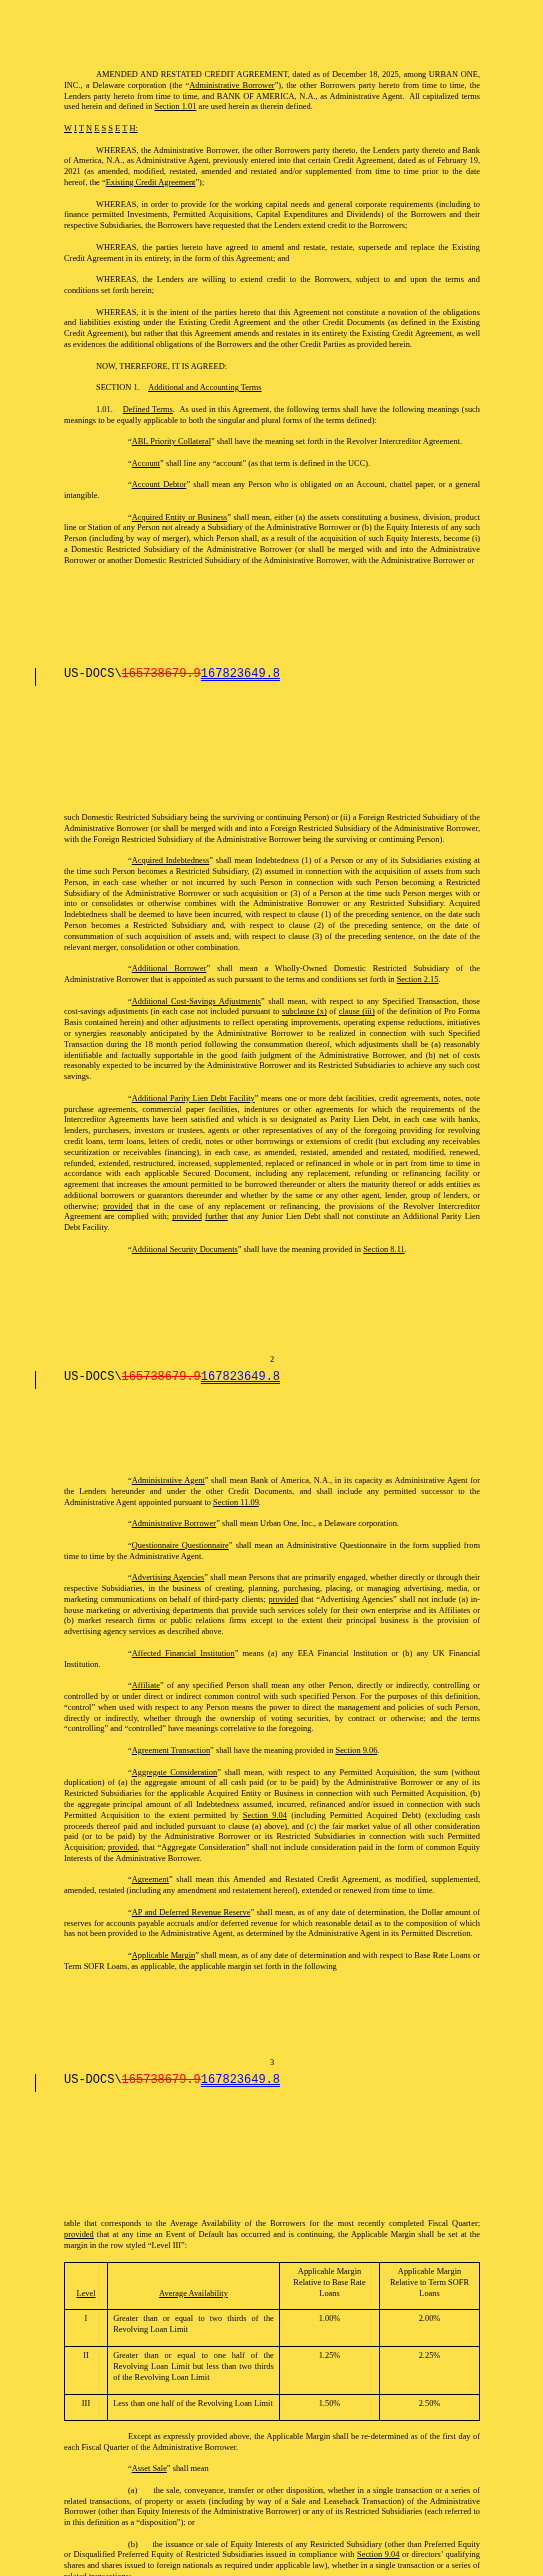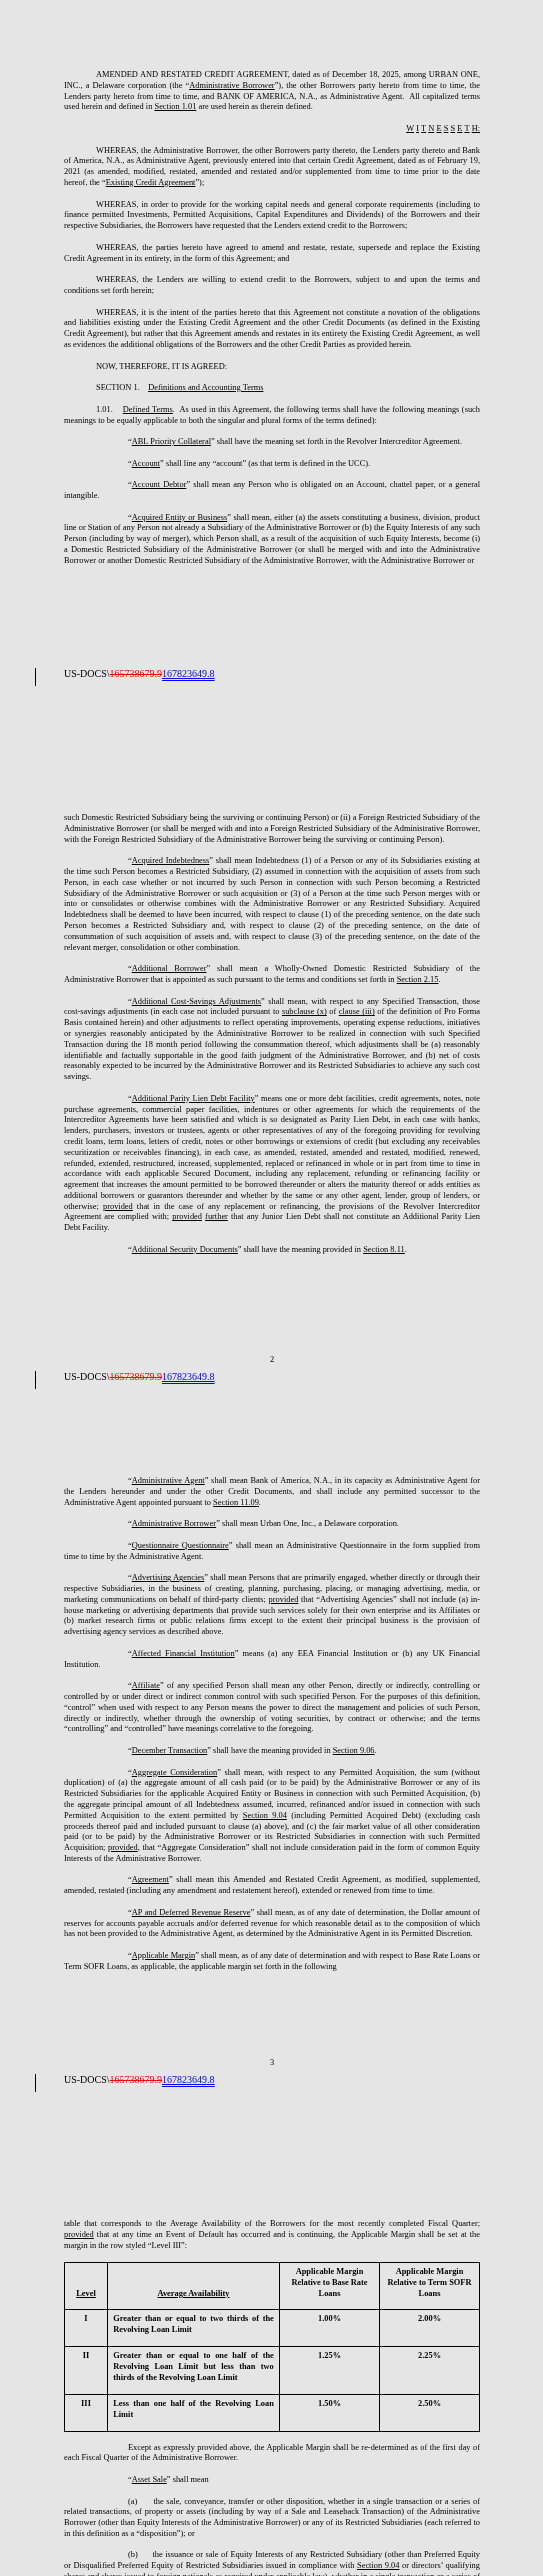--- a/index.html
+++ b/index.html
@@ -1,37 +1,37 @@
 <!DOCTYPE html>
 <html style="font-size:8.2px"><head>
 <meta charset="utf-8">
 <title>Document</title>
 <style>
   html,body{margin:0;padding:0;background:#ffffff;}
   #canvas{width:544px;background:#ffffff;}
-  .page{position:relative;width:544px;height:703px;background:#e5e5e5;overflow:hidden;
+  .page{position:relative;width:544px;height:703px;background:#fde047;overflow:hidden;
         font-family:"Liberation Serif","DejaVu Serif",serif;font-size:8.4px;line-height:10.8px;color:#000;}
   .page-body{position:absolute;left:64px;top:70px;width:416px;height:582px;overflow:hidden;}
   .para{margin:10.8px 0 0 0;text-align:justify;}
   .para:first-child{margin-top:0;}
   .para.indent0{text-indent:32px;}
   .para.indent1{text-indent:64px;}
   .para.noindent{text-indent:0;margin-top:40px;}
-  .para.center{text-align:right;text-indent:0;}
+  .para.center{text-align:left;text-indent:0;}
   .uline{text-decoration:underline;}
   .page-number{position:absolute;top:652px;left:0;width:544px;text-align:center;
                font-family:"Liberation Serif","DejaVu Serif",serif;font-size:8.4px;color:#000;}
-  .footer{position:absolute;top:670px;left:64px;font-family:Liberation Serif, serif;
-          font-size:10px;line-height:8.8px;color:#000;white-space:nowrap;}
+  .footer{position:absolute;top:670px;left:64px;font-family:Liberation Mono, monospace;
+          font-size:12px;line-height:8.8px;color:#000;white-space:nowrap;}
   .change-bar{position:absolute;left:35px;top:668px;width:1px;height:17.5px;background:#000;}
   .strike-red{text-decoration:line-through;}
   .ins-blue{text-decoration-line:underline;text-decoration-style:double;}
   table.margin-table{border-collapse:collapse;table-layout:fixed;width:416px;margin-top:10.8px;
                      border:1px solid #000;font-size:8.4px;line-height:10.8px;}
-  table.margin-table th,table.margin-table td{border:0.5px solid #000;font-weight:bold;}
+  table.margin-table th,table.margin-table td{border:0.5px solid #000;font-weight:normal;}
   table.margin-table th{vertical-align:bottom;text-align:center;padding:4.1px 4.1px 9.3px 4.1px;border-bottom:1.5px solid #000;}
   table.margin-table td{vertical-align:top;padding:4.1px 5.2px 10.3px 5.2px;}
   td.cell-level{text-align:center;}
   td.cell-avail{text-align:justify;}
   td.cell-pct{text-align:center;}
 </style>
 </head>
 <body>
 
 <div id="canvas">
@@ -39,21 +39,21 @@
   <div class="page">
     <div class="page-body">
         <p class="para indent0"><span>AMENDED AND RESTATED CREDIT AGREEMENT, dated as of December 18, 2025, among URBAN ONE, INC., a Delaware corporation (the “</span><span class="uline">Administrative Borrower</span><span>”), the other Borrowers party hereto from time to time, the Lenders party hereto from time to time, and BANK OF AMERICA, N.A., as Administrative Agent.&nbsp; All capitalized terms used herein and defined in </span><span class="uline">Section 1.01</span><span> are used herein as therein defined.</span></p>
         <p class="para center"><span class="uline">W</span><span>&nbsp;</span><span class="uline">I</span><span>&nbsp;</span><span class="uline">T</span><span>&nbsp;</span><span class="uline">N</span><span>&nbsp;</span><span class="uline">E</span><span>&nbsp;</span><span class="uline">S</span><span>&nbsp;</span><span class="uline">S</span><span>&nbsp;</span><span class="uline">E</span><span>&nbsp;</span><span class="uline">T</span><span>&nbsp;</span><span class="uline">H:</span></p>
         <p class="para indent0"><span>WHEREAS, the Administrative Borrower, the other Borrowers party thereto, the Lenders party thereto and Bank of America, N.A., as Administrative Agent, previously entered into that certain Credit Agreement, dated as of February 19, 2021 (as amended, modified, restated, amended and restated and/or supplemented from time to time prior to the date hereof, the “</span><span class="uline">Existing Credit Agreement</span><span>”);</span></p>
         <p class="para indent0"><span>WHEREAS, in order to provide for the working capital needs and general corporate requirements (including to finance permitted Investments, Permitted Acquisitions, Capital Expenditures and Dividends) of the Borrowers and their respective Subsidiaries, the Borrowers have requested that the Lenders extend credit to the Borrowers;</span></p>
         <p class="para indent0"><span>WHEREAS, the parties hereto have agreed to amend and restate, restate, supersede and replace the Existing Credit Agreement in its entirety, in the form of this Agreement; and</span></p>
         <p class="para indent0"><span>WHEREAS, the Lenders are willing to extend credit to the Borrowers, subject to and upon the terms and conditions set forth herein;</span></p>
         <p class="para indent0"><span>WHEREAS, it is the intent of the parties hereto that this Agreement not constitute a novation of the obligations and liabilities existing under the Existing Credit Agreement and the other Credit Documents (as defined in the Existing Credit Agreement), but rather that this Agreement amends and restates in its entirety the Existing Credit Agreement, as well as evidences the additional obligations of the Borrowers and the other Credit Parties as provided herein.</span></p>
         <p class="para indent0"><span>NOW, THEREFORE, IT IS AGREED:</span></p>
-        <p class="para indent0"><span>SECTION 1.&nbsp;&nbsp;&nbsp;&nbsp;</span><span class="uline">Definitions and Accounting Terms</span></p>
+        <p class="para indent0"><span>SECTION 1.&nbsp;&nbsp;&nbsp;&nbsp;</span><span class="uline">Additional and Accounting Terms</span></p>
         <p class="para indent0"><span>1.01.&nbsp;&nbsp;&nbsp;&nbsp;</span><span class="uline">Defined Terms</span><span>.&nbsp; As used in this Agreement, the following terms shall have the following meanings (such meanings to be equally applicable to both the singular and plural forms of the terms defined):</span></p>
         <p class="para indent1"><span>“</span><span class="uline">ABL Priority Collateral</span><span>” shall have the meaning set forth in the Revolver Intercreditor Agreement.</span></p>
         <p class="para indent1"><span>“</span><span class="uline">Account</span><span>” shall line any “account” (as that term is defined in the UCC).</span></p>
         <p class="para indent1"><span>“</span><span class="uline">Account Debtor</span><span>” shall mean any Person who is obligated on an Account, chattel paper, or a general intangible.</span></p>
         <p class="para indent1"><span>“</span><span class="uline">Acquired Entity or Business</span><span>” shall mean, either (a) the assets constituting a business, division, product line or Station of any Person not already a Subsidiary of the Administrative Borrower or (b) the Equity Interests of any such Person (including by way of merger), which Person shall, as a result of the acquisition of such Equity Interests, become (i) a Domestic Restricted Subsidiary of the Administrative Borrower (or shall be merged with and into the Administrative Borrower or another Domestic Restricted Subsidiary of the Administrative Borrower, with the Administrative Borrower or</span></p>
       </div>
     <div class="change-bar" style="background: rgb(0, 0, 0);"></div>
     <div class="footer"><span>US-DOCS\</span><span class="strike-red" style="color: rgb(255, 0, 0);">165738679.9</span><span class="ins-blue" style="color: rgb(0, 0, 255);">167823649.8</span></div>
   </div>
 
@@ -72,21 +72,21 @@
   </div>
 
   <div class="page">
     <div class="page-body">
         <p class="para indent1"><span>“</span><span class="uline">Administrative Agent</span><span>” shall mean Bank of America, N.A., in its capacity as Administrative Agent for the Lenders hereunder and under the other Credit Documents, and shall include any permitted successor to the Administrative Agent appointed pursuant to </span><span class="uline">Section 11.09</span><span>.</span></p>
         <p class="para indent1"><span>“</span><span class="uline">Administrative Borrower</span><span>” shall mean Urban One, Inc., a Delaware corporation.</span></p>
         <p class="para indent1"><span>“</span><span class="uline">Questionnaire Questionnaire</span><span>” shall mean an Administrative Questionnaire in the form supplied from time to time by the Administrative Agent.</span></p>
         <p class="para indent1"><span>“</span><span class="uline">Advertising Agencies</span><span>” shall mean Persons that are primarily engaged, whether directly or through their respective Subsidiaries, in the business of creating, planning, purchasing, placing, or managing advertising, media, or marketing communications on behalf of third-party clients; </span><span class="uline">provided</span><span> that “Advertising Agencies” shall not include (a) in-house marketing or advertising departments that provide such services solely for their own enterprise and its Affiliates or (b) market research firms or public relations firms except to the extent their principal business is the provision of advertising agency services as described above.</span></p>
         <p class="para indent1"><span>“</span><span class="uline">Affected Financial Institution</span><span>” means (a) any EEA Financial Institution or (b) any UK Financial Institution.</span></p>
         <p class="para indent1"><span>“</span><span class="uline">Affiliate</span><span>” of any specified Person shall mean any other Person, directly or indirectly, controlling or controlled by or under direct or indirect common control with such specified Person. For the purposes of this definition, “control” when used with respect to any Person means the power to direct the management and policies of such Person, directly or indirectly, whether through the ownership of voting securities, by contract or otherwise; and the terms “controlling” and “controlled” have meanings correlative to the foregoing.</span></p>
-        <p class="para indent1"><span>“</span><span class="uline">December Transaction</span><span>” shall have the meaning provided in </span><span class="uline">Section 9.06</span><span>.</span></p>
+        <p class="para indent1"><span>“</span><span class="uline">Agreement Transaction</span><span>” shall have the meaning provided in </span><span class="uline">Section 9.06</span><span>.</span></p>
         <p class="para indent1"><span>“</span><span class="uline">Aggregate Consideration</span><span>” shall mean, with respect to any Permitted Acquisition, the sum (without duplication) of (a) the aggregate amount of all cash paid (or to be paid) by the Administrative Borrower or any of its Restricted Subsidiaries for the applicable Acquired Entity or Business in connection with such Permitted Acquisition, (b) the aggregate principal amount of all Indebtedness assumed, incurred, refinanced and/or issued in connection with such Permitted Acquisition to the extent permitted by </span><span class="uline">Section 9.04</span><span> (including Permitted Acquired Debt) (excluding cash proceeds thereof paid and included pursuant to clause (a) above), and (c) the fair market value of all other consideration paid (or to be paid) by the Administrative Borrower or its Restricted Subsidiaries in connection with such Permitted Acquisition; </span><span class="uline">provided</span><span>, that “Aggregate Consideration” shall not include consideration paid in the form of common Equity Interests of the Administrative Borrower.</span></p>
         <p class="para indent1"><span>“</span><span class="uline">Agreement</span><span>” shall mean this Amended and Restated Credit Agreement, as modified, supplemented, amended, restated (including any amendment and restatement hereof), extended or renewed from time to time.</span></p>
         <p class="para indent1"><span>“</span><span class="uline">AP and Deferred Revenue Reserve</span><span>” shall mean, as of any date of determination, the Dollar amount of reserves for accounts payable accruals and/or deferred revenue for which reasonable detail as to the composition of which has not been provided to the Administrative Agent, as determined by the Administrative Agent in its Permitted Discretion.</span></p>
         <p class="para indent1"><span>“</span><span class="uline">Applicable Margin</span><span>” shall mean, as of any date of determination and with respect to Base Rate Loans or Term SOFR Loans, as applicable, the applicable margin set forth in the following</span></p>
       </div>
     <div class="page-number">3</div>
     <div class="change-bar" style="background: rgb(0, 0, 0);"></div>
     <div class="footer"><span>US-DOCS\</span><span class="strike-red" style="color: rgb(255, 0, 0);">165738679.9</span><span class="ins-blue" style="color: rgb(0, 0, 255);">167823649.8</span></div>
   </div>
 

